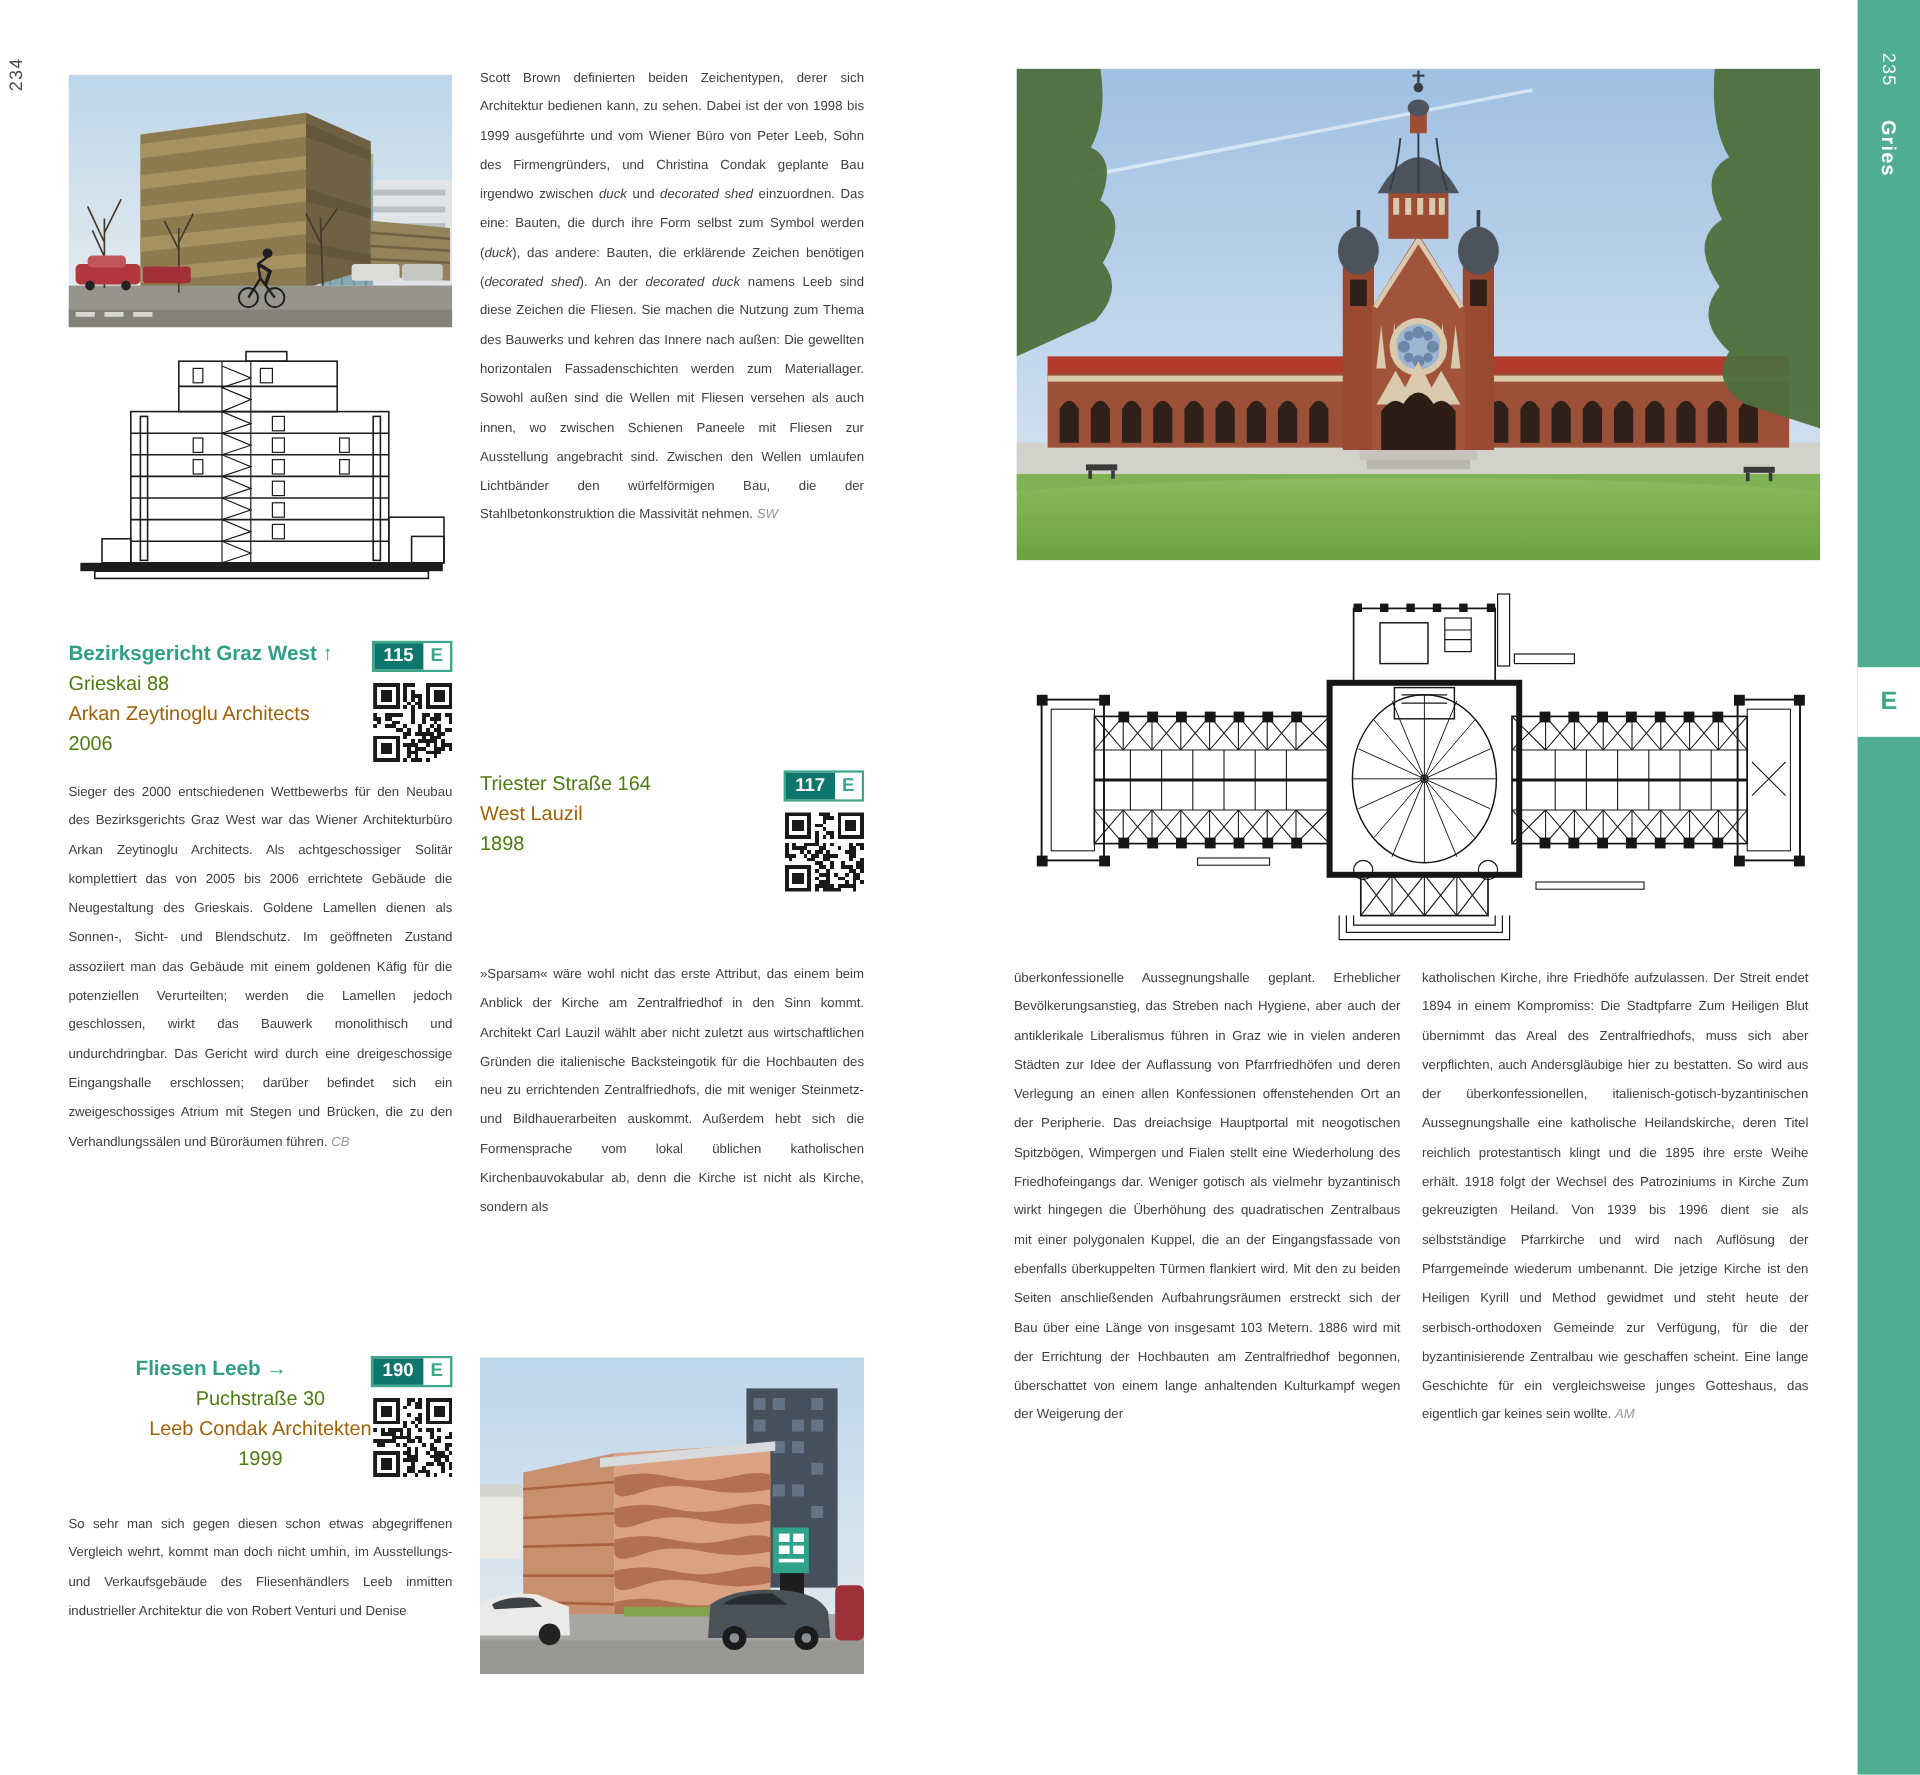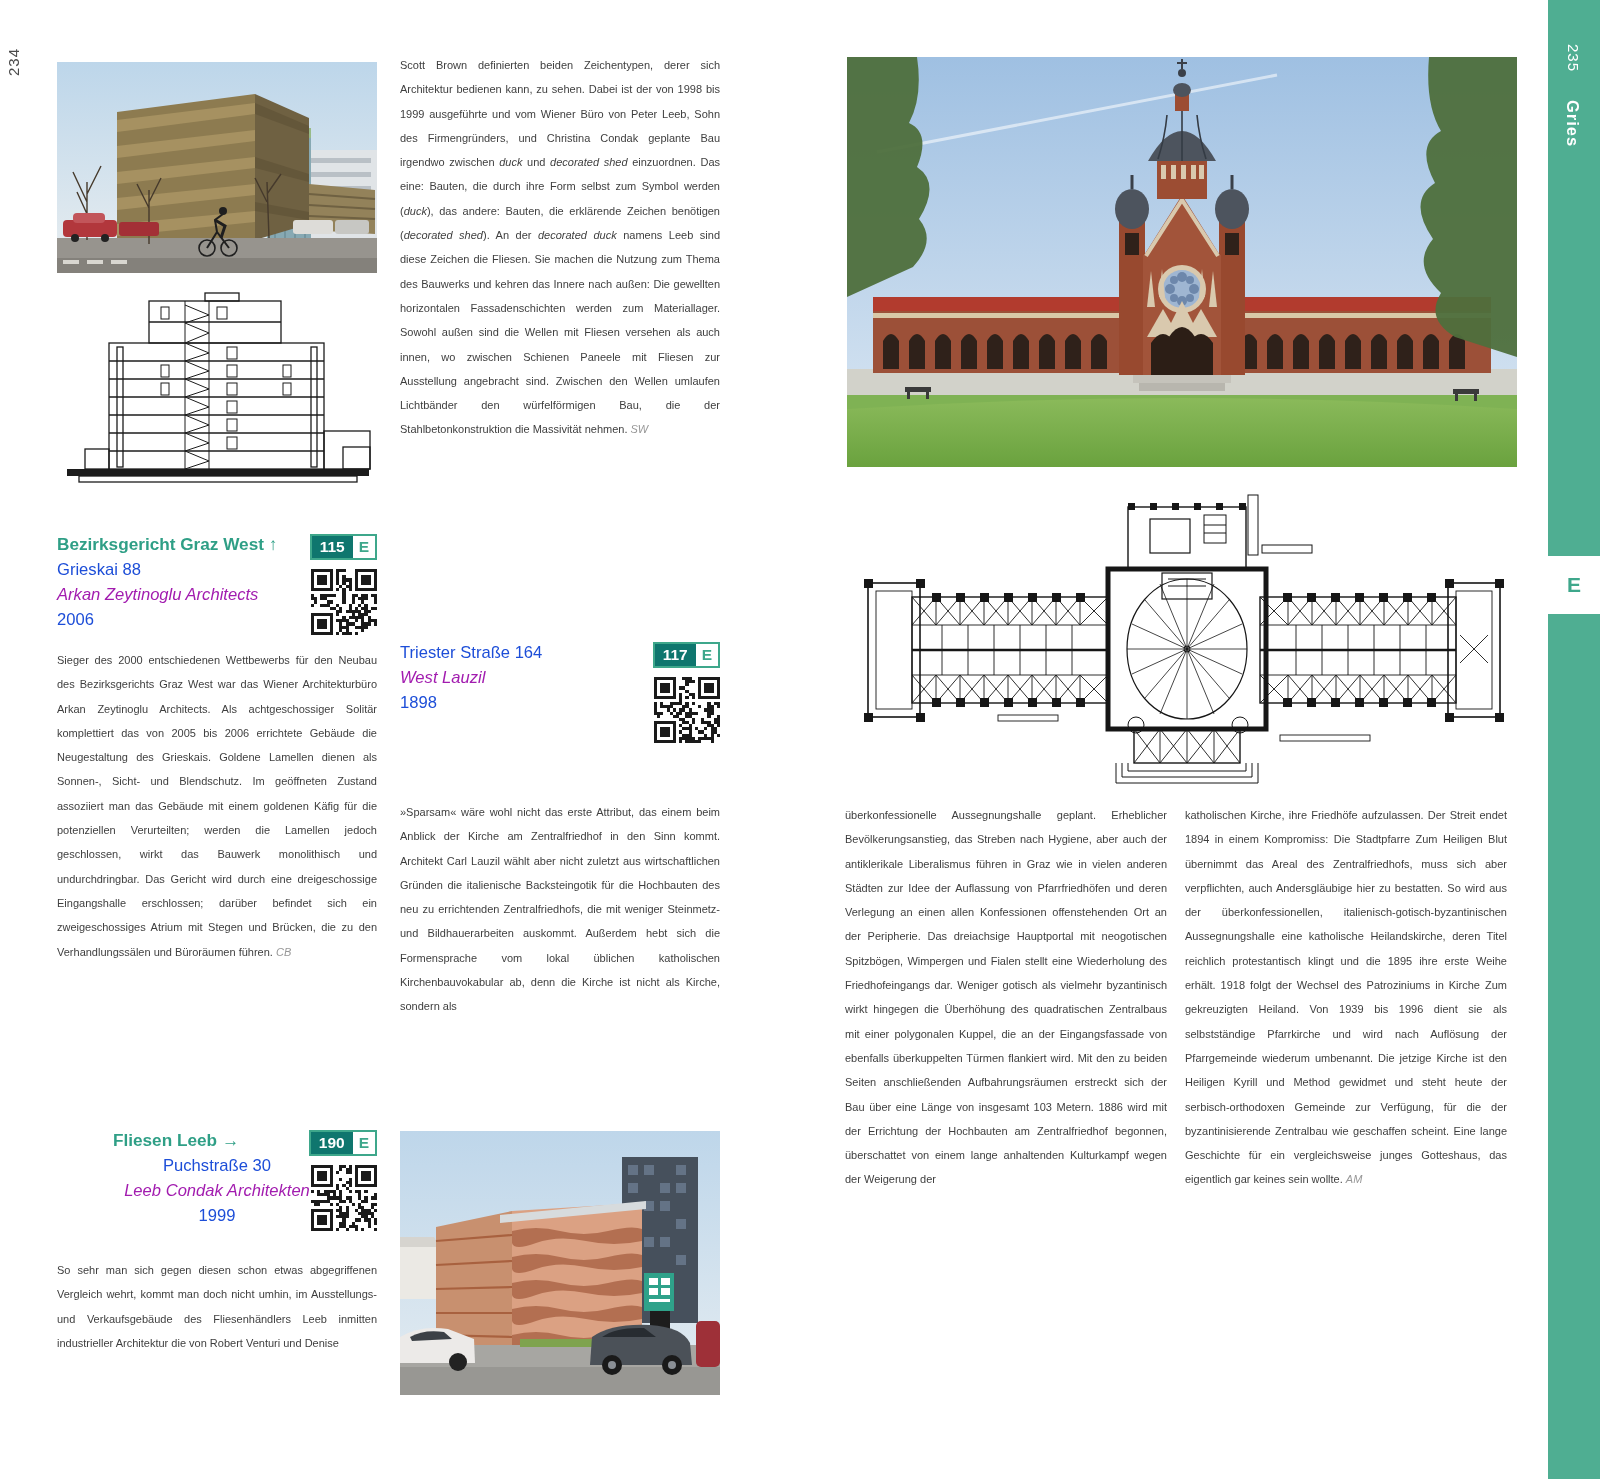--- a/index.html
+++ b/index.html
@@ -11,22 +11,22 @@
   .col{width:320px;}
   p.body{
     font-size:11px;line-height:24.3px;text-align:justify;margin:0;color:#3e3e3e;
   }
   p.body i{font-style:italic;}
   .sig{font-style:italic;color:#979797;}
   .entry{width:320px;position:absolute;}
   .entry-title{
     color:#2f9f86;font-weight:bold;font-size:17.2px;line-height:25px;width:238px;
   }
-  .meta{font-size:16.6px;line-height:25px;color:#1d4ed8;}
-  .meta.arch{font-style:italic;color:#a21caf;}
+  .meta{font-size:16.6px;line-height:25px;color:#4d7c0f;}
+  .meta.arch{color:#a16207;}
   .badge{position:absolute;right:0;top:2px;display:inline-flex;border:2px solid #3ea78b;}
   .badge-num{background:#0f766e;color:#fff;font-weight:bold;font-size:15.5px;line-height:22px;padding:0 8px;}
   .badge-zone{background:#fff;color:#3ea78b;font-weight:bold;font-size:15.5px;line-height:22px;padding:0 6px;}
   .qr{position:absolute;right:0;top:37px;width:66px;height:66px;}
   .qr svg{display:block;width:66px;height:66px;}
   .sidebar{position:absolute;left:1548px;top:0;width:52px;height:1479px;background:#4fae92;}
   .vtext{position:absolute;writing-mode:vertical-rl;color:#ffffff;letter-spacing:1px;}
   .pagenum-right{left:17px;top:44px;font-size:15px;}
   .district{left:15px;top:100px;font-size:16.5px;font-weight:bold;}
   .etab{position:absolute;left:0;top:556px;width:52px;height:58px;background:#ffffff;

